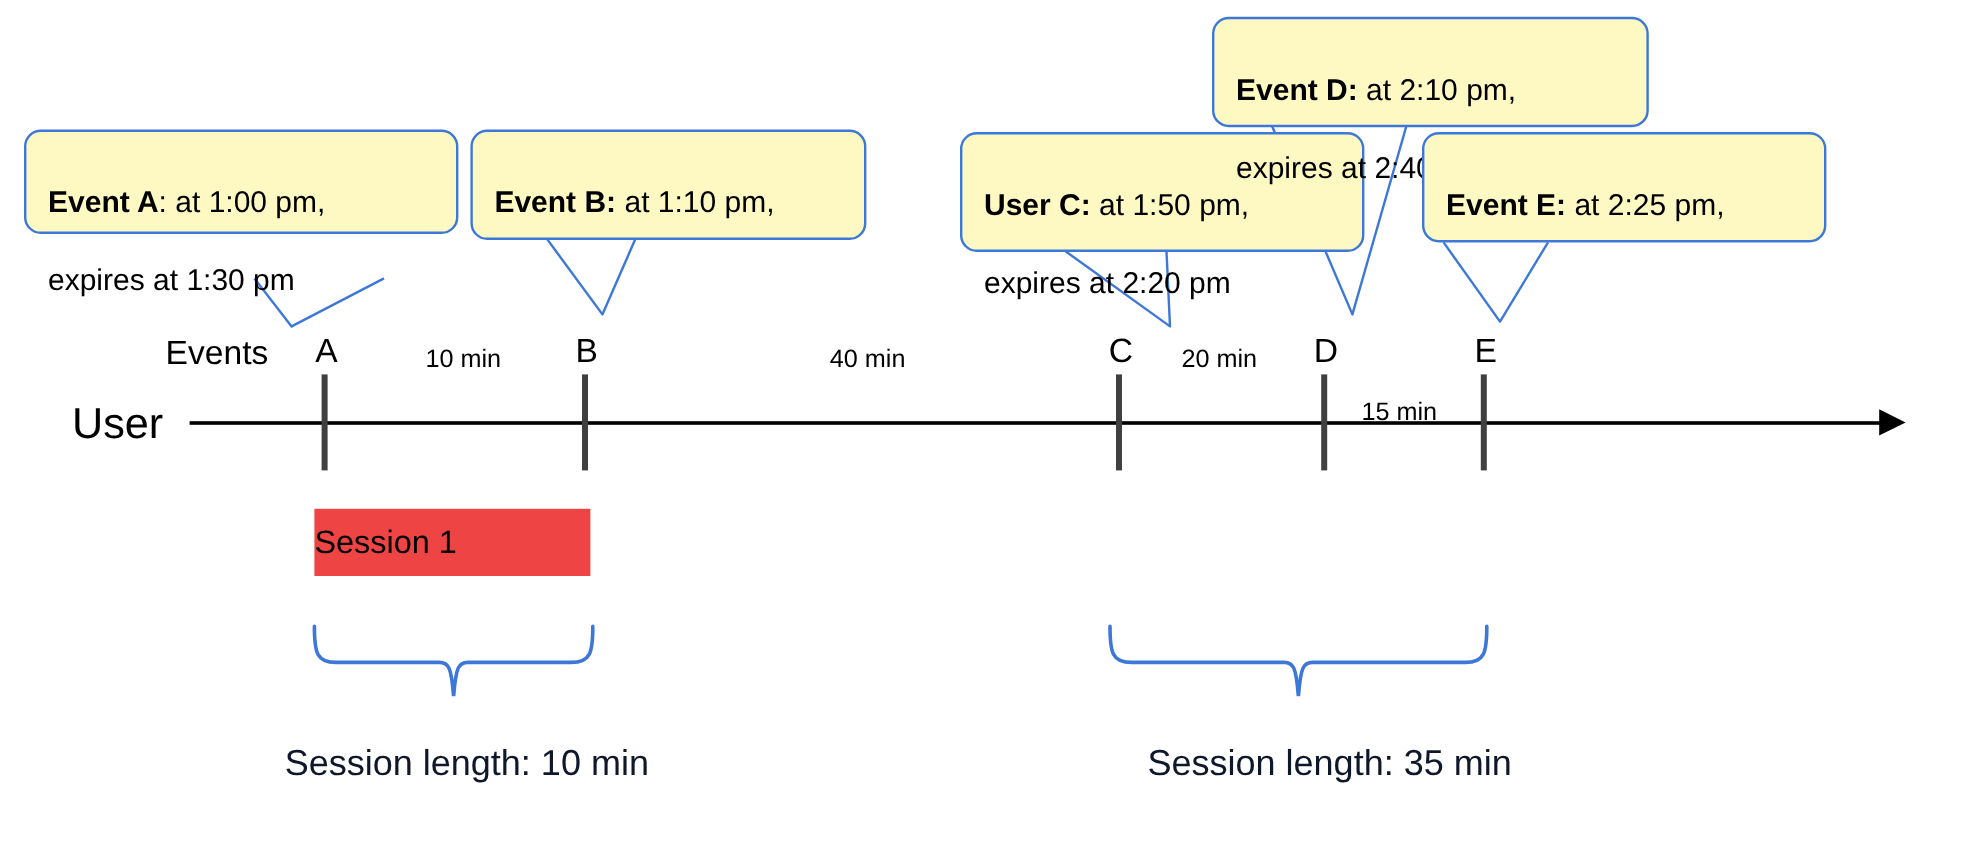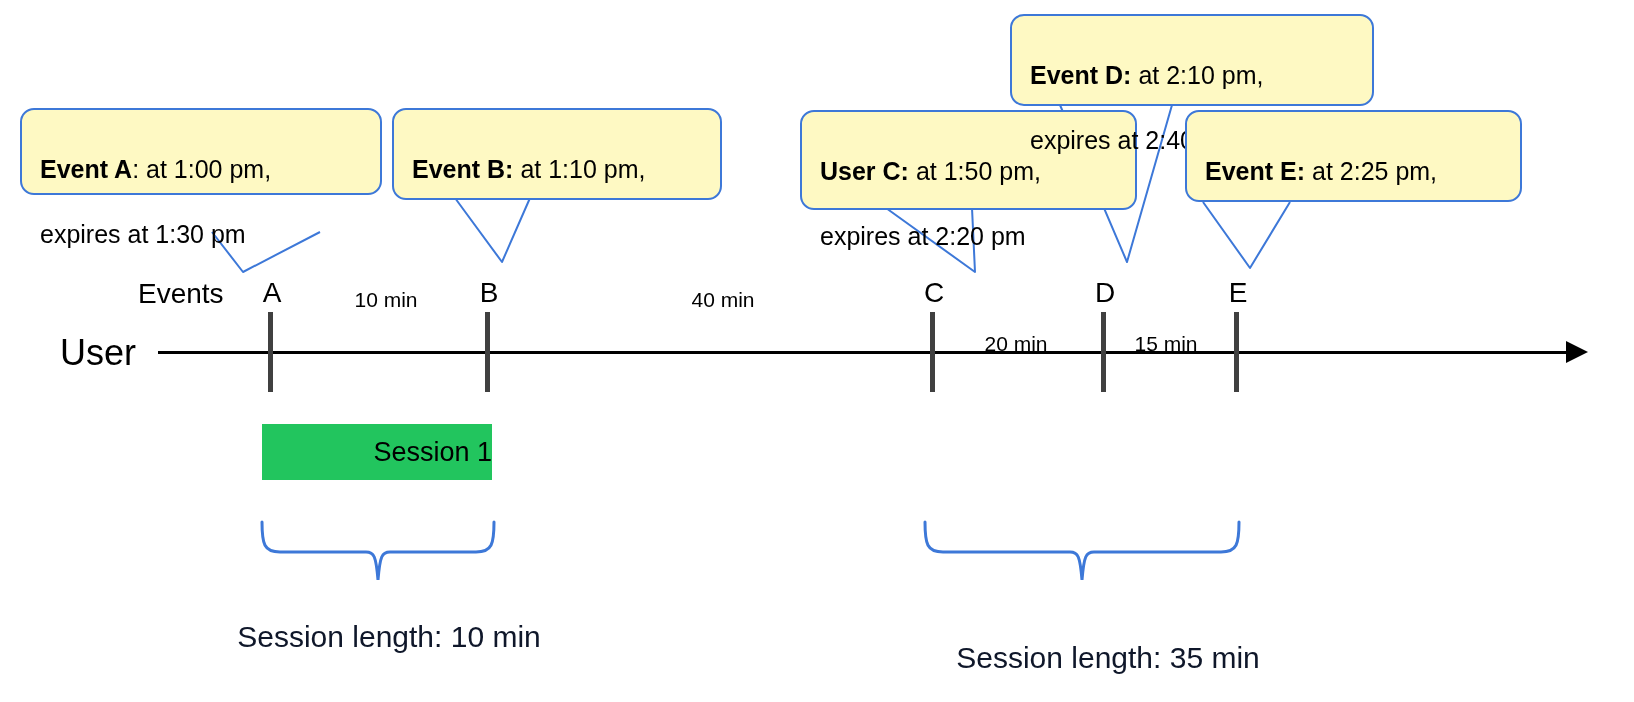--- a/index.html
+++ b/index.html
@@ -87,24 +87,24 @@
   }
   .user-label {
     position: absolute;
     font-size: 36px;
     color: #000000;
     white-space: nowrap;
   }
   
   .session-box {
     position: absolute;
-    background: #22c55e;
+    background: #ef4444;
     display: flex;
     align-items: center;
-    justify-content: flex-end;
+    justify-content: flex-start;
     font-size: 27px;
     color: #000000;
   }
   .session-length {
     position: absolute;
     font-size: 30px;
     color: #0f172a;
     text-align: right;
     transform: translateX(-50%);
     white-space: nowrap;
@@ -168,30 +168,30 @@
   <div class="tick" style="left:1234px; top:312px; height:80px;"></div>
 
   <div class="tick-label" style="left:272px; top:277px;">A</div>
   <div class="tick-label" style="left:489px; top:277px;">B</div>
   <div class="tick-label" style="left:934px; top:277px;">C</div>
   <div class="tick-label" style="left:1105px; top:277px;">D</div>
   <div class="tick-label" style="left:1238px; top:277px;">E</div>
 
   <div class="gap-label" style="left:386px; top:288px;">10 min</div>
   <div class="gap-label" style="left:723px; top:288px;">40 min</div>
-  <div class="gap-label" style="left:1016px; top:288px;margin-top:44px;">20 min</div>
+  <div class="gap-label" style="left:1016px; top:288px;">20 min</div>
   <div class="gap-label" style="left:1166px; top:288px;margin-top:44px;">15 min</div>
 
   <div class="session-box" style="left:262px; top:424px; width:230px; height:56px;">
     <span>Session 1</span>
   </div>
 
   <svg class="brace-svg" style="left:258px; top:522px; width:240px; height:62px;" viewBox="0 0 240 62">
     <path d="M 4 0 C 4 22, 6 30, 22 30 L 108 30 C 116 30, 118 34, 120 58 C 122 34, 124 30, 132 30 L 218 30 C 234 30, 236 22, 236 0" fill="none" stroke="#3d78d8" stroke-width="3" stroke-linecap="round"></path>
   </svg>
   <svg class="brace-svg" style="left:921px; top:522px; width:322px; height:62px;" viewBox="0 0 322 62">
     <path d="M 4 0 C 4 22, 6 30, 22 30 L 149 30 C 157 30, 159 34, 161 58 C 163 34, 165 30, 173 30 L 300 30 C 316 30, 318 22, 318 0" fill="none" stroke="#3d78d8" stroke-width="3" stroke-linecap="round"></path>
   </svg>
 
   <div class="session-length" style="left:389px; top:620px;">Session length: 10 min</div>
-  <div class="session-length" style="left:1108px; top:620px;margin-top:21px;">Session length: 35 min</div>
+  <div class="session-length" style="left:1108px; top:620px;">Session length: 35 min</div>
 
 </div>
 
 </body></html>

